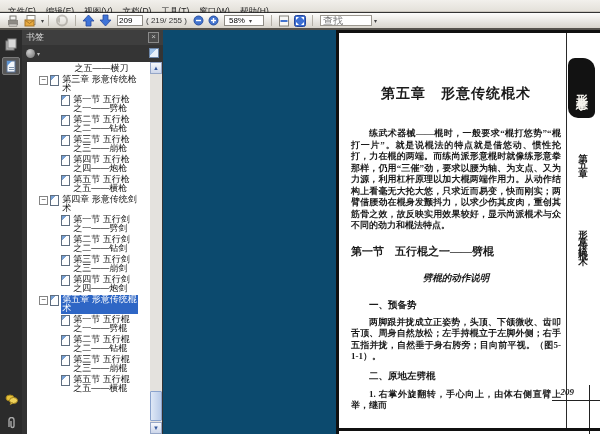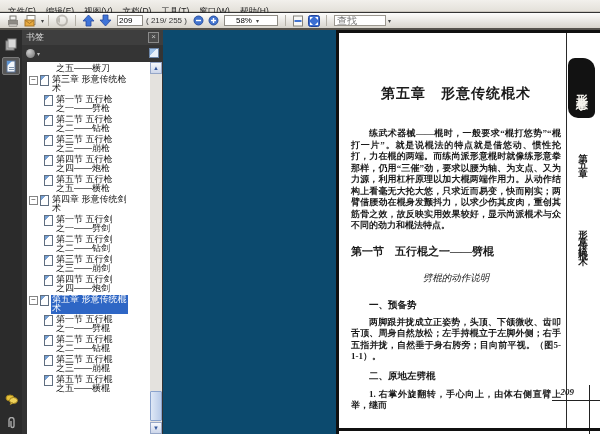--- a/index.html
+++ b/index.html
@@ -16,21 +16,21 @@
   .toolbar{position:absolute;left:0;top:13px;width:600px;height:15px;
     background:linear-gradient(#fdfdfc,#d8d4cc);border-bottom:2px solid #55524c;
     display:flex;align-items:center;box-sizing:content-box;padding-left:4px;}
   .tb-sep{width:1px;height:11px;background:#b3afa6;margin:0 4px;}
   .tb-ico{display:inline-flex;align-items:center;justify-content:center;margin:0 2px;}
   .caret{font-size:6px;color:#444;margin-left:1px;}
   .page-input{width:22px;height:9px;font-size:8px;border:1px solid #8f8c85;margin:0 3px;
     padding:0 1px;font-family:"Liberation Sans",sans-serif;}
   .page-count{font-size:8px;color:#333;margin-right:4px;white-space:nowrap;}
   .zoom-combo{display:flex;align-items:center;background:#fff;border:1px solid #8f8c85;
-    height:9px;font-size:8px;padding:0 11px;margin:0 3px;min-width:30px;}
+    height:9px;font-size:8px;padding:0 4px;margin:0 3px;min-width:30px;}
   .zoom-combo .caret{margin-left:4px;}
   .find-input{width:46px;height:9px;font-size:10px;border:1px solid #9b978f;margin-left:3px;
     padding:0 2px;color:#888;font-family:"Liberation Sans",sans-serif;}
   .find-caret{font-size:6px;color:#444;margin-left:2px;}
 
   
   .tabstrip{position:absolute;left:0;top:30px;width:22px;bottom:0;background:#2b2b2b;}
   .strip-tab{position:absolute;left:2px;width:18px;height:18px;display:flex;
     align-items:center;justify-content:center;border-radius:2px;}
   .strip-tab.active{background:#565656;border:1px solid #7a7a7a;box-sizing:border-box;}
@@ -42,21 +42,21 @@
   .panel-close{width:9px;height:9px;border:1px solid #8a8a8a;color:#c4c4c4;font-size:8px;
     line-height:7px;text-align:center;background:#4a4a4a;}
   .panel-opts{height:16px;background:#343434;display:flex;align-items:center;padding:0 4px;}
   .opt-circle{width:9px;height:9px;border-radius:50%;
     background:radial-gradient(circle at 35% 30%,#cfcfcf,#6d6d6d);margin-right:2px;}
   .opt-caret{font-size:6px;color:#bbb;}
   .opt-right{margin-left:auto;width:10px;height:10px;background:linear-gradient(135deg,#9ec1e8 40%,#e8f0fa 40%);
     border:1px solid #6d86a8;box-sizing:border-box;}
   .tree{position:absolute;left:5px;right:1px;top:32px;bottom:0;background:#fff;overflow:hidden;
     font-size:9px;line-height:9.5px;color:#111;padding:2px 14px 0 2px;box-sizing:border-box;}
-  .tree-item{display:flex;align-items:flex-start;margin-bottom:1px;}
+  .tree-item{display:flex;align-items:flex-start;margin-bottom:1px;justify-content:center;}
   .tree-item.child{margin-left:15px;}
   .tree-item.cont{margin-left:26px;}
   .expander{flex:none;width:7px;height:7px;border:1px solid #848484;background:#fff;color:#333;
     font-size:8px;line-height:5px;text-align:center;margin:1px 2px 0 0;}
   .bm-icon{flex:none;width:7px;height:9px;border:1px solid #5f6e80;margin:0 2px 0 0;
     background:linear-gradient(135deg,#76a0d4 3px,#fefefe 3px);}
   .bm-label{white-space:pre-line;padding:0 1px;}
   .bm-label.selected{background:#2e66c5;color:#fff;}
   
   .tree-scroll{position:absolute;right:1px;top:32px;bottom:0;width:12px;background:#e4e2de;}
@@ -70,21 +70,21 @@
   .page{position:absolute;left:173px;top:0;right:0;bottom:0;background:#fff;
     border-left:3px solid #101010;border-top:3px solid #101010;
     font-family:"Liberation Serif","DejaVu Serif",serif;color:#1b1b1b;}
   .page-bottom-rule{position:absolute;left:0;right:0;bottom:3px;height:3px;background:#101010;}
   .margin-rule{position:absolute;right:33px;top:0;bottom:3px;width:1px;background:#2a2a2a;}
   .main-col{position:absolute;left:12px;top:0;width:210px;}
   .chap-title{margin-top:52px;text-align:center;font-size:14px;font-weight:bold;letter-spacing:1px;}
   .para{font-size:9px;line-height:11.5px;text-align:justify;text-indent:2em;margin:0;font-weight:bold;}
   .para1{margin-top:25px;}
   .sec-title{margin-top:12px;text-align:left;font-size:11px;font-weight:bold;}
-  .sub-title{margin-top:13px;text-align:center;font-size:9.5px;font-weight:normal;font-style:italic;}
+  .sub-title{margin-top:13px;text-align:center;font-size:9.5px;font-weight:bold;font-style:italic;}
   .num-head{margin-top:14px;padding-left:18px;font-size:9.5px;font-weight:bold;}
   .num-head2{margin-top:7px;}
   .para2{margin-top:5px;}
   .para3{margin-top:6px;}
   .page-num{position:absolute;right:26px;top:354px;font-size:9px;font-style:italic;font-weight:bold;}
   .footer-hline{position:absolute;right:0;width:48px;top:367px;height:1px;background:#222;}
   .footer-vline{position:absolute;right:10px;top:352px;bottom:0;width:1px;background:#222;}
   
   .seal{position:absolute;right:5px;top:25px;width:27px;height:60px;background:#121212;
     border-radius:7px 12px 6px 10px;display:flex;align-items:center;justify-content:center;}

